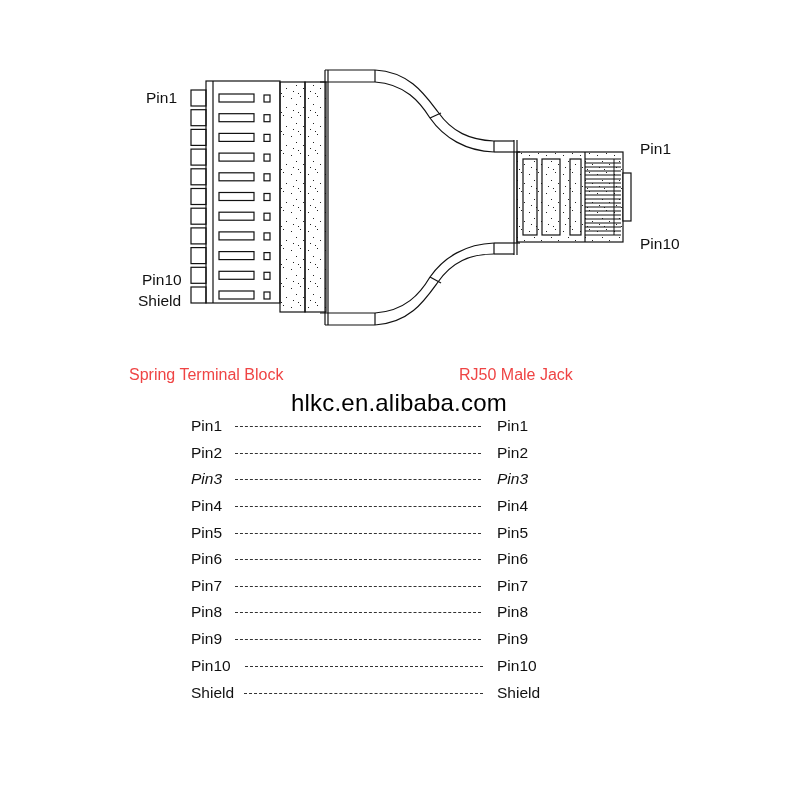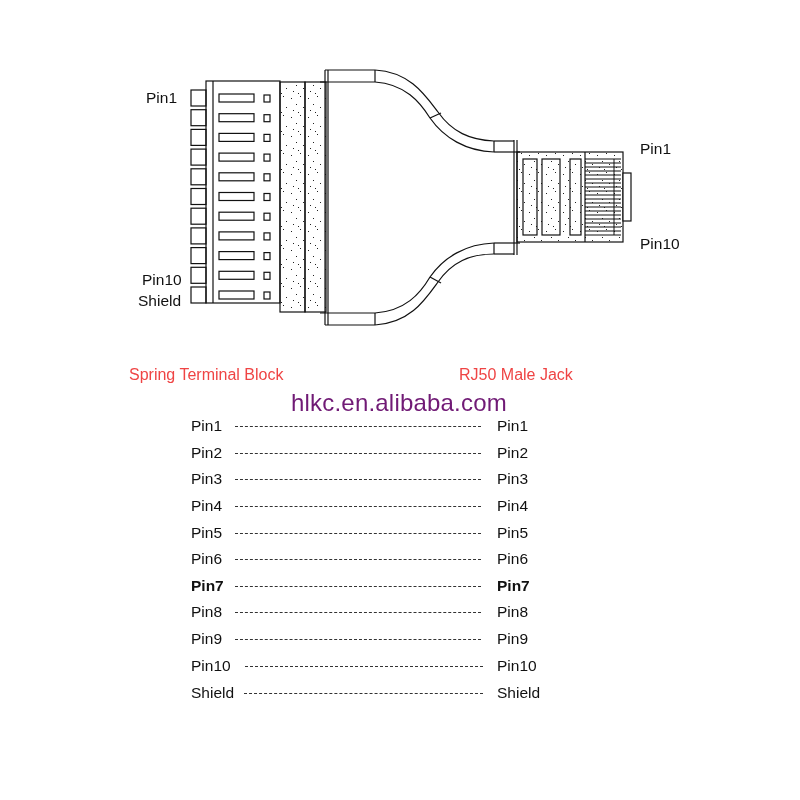--- a/index.html
+++ b/index.html
@@ -1,21 +1,21 @@
 <!DOCTYPE html>
 <html><head>
   <meta charset="utf-8">
   <style>
     html, body { margin: 0; padding: 0; background: #ffffff; }
     body { width: 800px; height: 800px; position: relative; overflow: hidden;
            font-family: "Liberation Sans", "DejaVu Sans", sans-serif; color: #111; }
     #diagram { position: absolute; left: 0; top: 0; }
     .lbl { position: absolute; font-size: 15.5px; line-height: 18px; white-space: nowrap; color: #111; }
     .caption { position: absolute; font-size: 16px; line-height: 18px; white-space: nowrap; color: #ef4444; }
-    .watermark { position: absolute; font-size: 24px; line-height: 28px; color: #701a75; white-space: nowrap; letter-spacing: 0.2px; }
+    .watermark { position: absolute; font-size: 24px; line-height: 28px; color: #000000; white-space: nowrap; letter-spacing: 0.2px; }
     .wiring { position: absolute; left: 0; top: 0; width: 800px; }
     .wrow { position: absolute; height: 20px; }
     .wrow .l { position: absolute; left: 191px; font-size: 15.5px; line-height: 20px; }
     .wrow .dash { position: absolute; top: 10px; height: 0; border-top: 1px dashed #333; }
     .wrow .r { position: absolute; left: 497px; font-size: 15.5px; line-height: 20px; }
   </style>
 </head>
 <body>
 
 <svg id="diagram" width="800" height="360" viewBox="0 0 800 360" xmlns="http://www.w3.org/2000/svg">
@@ -178,41 +178,41 @@
   <div class="wrow" style="top:416px; left:0; width:800px;">
     <span class="l">Pin1</span>
     <span class="dash" style="left:235px; width:246px;"></span>
     <span class="r">Pin1</span>
   </div>
   <div class="wrow" style="top:443px; left:0; width:800px;">
     <span class="l">Pin2</span>
     <span class="dash" style="left:235px; width:246px;"></span>
     <span class="r">Pin2</span>
   </div>
-  <div class="wrow" style="top:469px; left:0; width:800px;">
+  <div class="wrow" style="top:469px; left:0; width:800px;font-style:italic;">
     <span class="l">Pin3</span>
     <span class="dash" style="left:235px; width:246px;"></span>
     <span class="r">Pin3</span>
   </div>
   <div class="wrow" style="top:496px; left:0; width:684px;">
     <span class="l">Pin4</span>
     <span class="dash" style="left:235px; width:246px;"></span>
     <span class="r">Pin4</span>
   </div>
   <div class="wrow" style="top:523px; left:0; width:784px;padding-left:26px;">
     <span class="l">Pin5</span>
     <span class="dash" style="left:235px; width:246px;"></span>
     <span class="r">Pin5</span>
   </div>
   <div class="wrow" style="top:549px; left:0; width:716px;">
     <span class="l">Pin6</span>
     <span class="dash" style="left:235px; width:246px;"></span>
     <span class="r">Pin6</span>
   </div>
-  <div class="wrow" style="top:576px; left:0; width:636px;font-weight:bold;">
+  <div class="wrow" style="top:576px; left:0; width:636px;">
     <span class="l">Pin7</span>
     <span class="dash" style="left:235px; width:246px;"></span>
     <span class="r">Pin7</span>
   </div>
   <div class="wrow" style="top:602px; left:0; width:800px;padding-left:46px;">
     <span class="l">Pin8</span>
     <span class="dash" style="left:235px; width:246px;"></span>
     <span class="r">Pin8</span>
   </div>
   <div class="wrow" style="top:629px; left:0; width:800px;">

